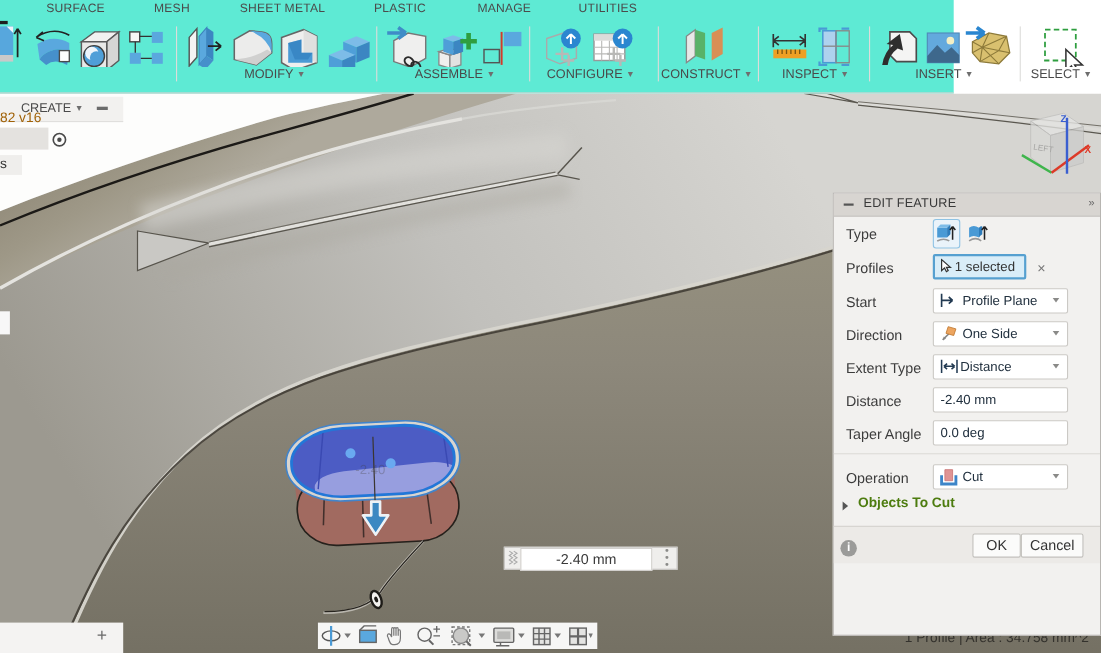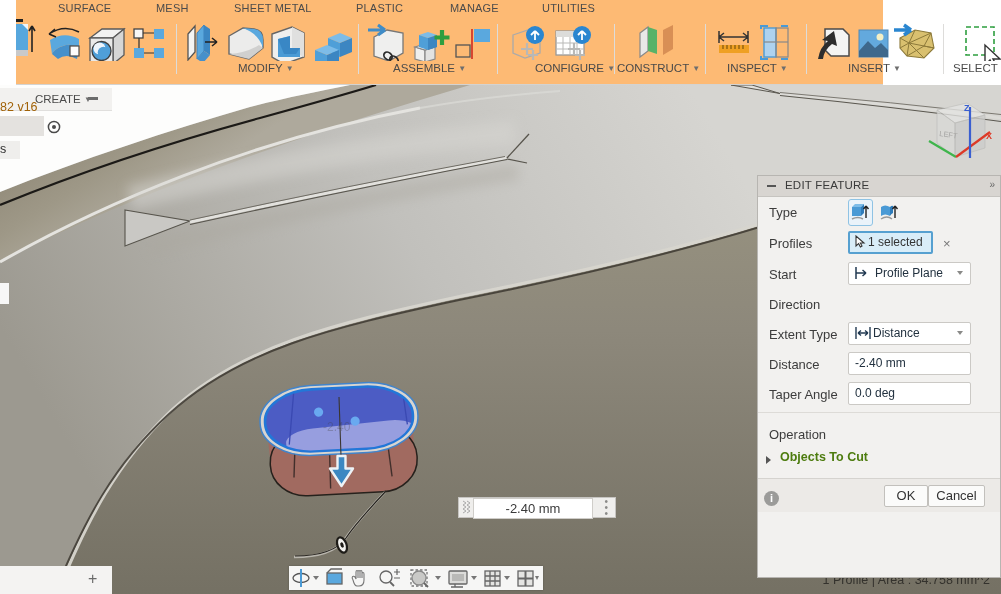--- a/index.html
+++ b/index.html
@@ -1,18 +1,18 @@
 <!DOCTYPE html>
 <html><head>
 <meta charset="utf-8">
 <style>
   html,body{margin:0;padding:0;}
   body{width:1001px;height:594px;overflow:hidden;font-family:"Liberation Sans",sans-serif;position:relative;background:#fff;}
   .abs{position:absolute;}
-  #toolbar{left:16px;top:0;width:867px;height:85px;background:#fdba74;border-bottom:1px solid #d4d3d1;box-sizing:border-box;z-index:20;}
+  #toolbar{left:0;top:0;width:867px;height:85px;background:#5eead4;border-bottom:1px solid #d4d3d1;box-sizing:border-box;z-index:20;}
   .tab{position:absolute;top:2px;font-size:11px;color:#4b4b4b;letter-spacing:0.2px;}
   .glabel{position:absolute;top:62px;font-size:11.5px;color:#4a4a4a;white-space:nowrap;}
   .caret{color:#6e6e6e;font-size:8px;vertical-align:1px;}
   .sep{position:absolute;top:24px;height:50px;width:1px;background:#dddcda;}
   .icon{position:absolute;top:21px;}
   #viewport{left:0;top:85px;width:1001px;height:509px;z-index:1;}
   
   .bfrag{z-index:10;}
   #dialog{left:757px;top:175px;width:244px;height:403px;background:#f2f1ef;border:1px solid #b7b5b1;box-sizing:border-box;z-index:30;font-size:12px;color:#3c3c3c;}
   #dlghead{position:absolute;left:0;top:0;right:0;height:20px;background:#d8d5d1;border-bottom:1px solid #c6c4c0;}
@@ -143,21 +143,21 @@
   <div class="sep" style="left:160px;"></div>
   <div class="sep" style="left:342px;"></div>
   <div class="sep" style="left:481px;"></div>
   <div class="sep" style="left:598px;"></div>
   <div class="sep" style="left:689px;"></div>
   <div class="sep" style="left:790px;"></div>
   <div class="sep" style="left:927px;"></div>
   <div class="glabel" style="left:19px;margin-top:31px;">CREATE <span class="caret">▼</span></div>
   <div class="glabel" style="left:222px;">MODIFY <span class="caret">▼</span></div>
   <div class="glabel" style="left:377px;">ASSEMBLE <span class="caret">▼</span></div>
-  <div class="glabel" style="left:497px;margin-left:22px;">CONFIGURE <span class="caret">▼</span></div>
+  <div class="glabel" style="left:497px;">CONFIGURE <span class="caret">▼</span></div>
   <div class="glabel" style="left:601px;">CONSTRUCT <span class="caret">▼</span></div>
   <div class="glabel" style="left:711px;">INSPECT <span class="caret">▼</span></div>
   <div class="glabel" style="left:832px;">INSERT <span class="caret">▼</span></div>
   <div class="glabel" style="left:937px;">SELECT <span class="caret">▼</span></div>
   <svg class="icon" style="left:0;" width="1001" height="40" viewBox="0 0 1001 40">
 
     <g>
       <rect x="0" y="3" width="12" height="26" fill="#57a7dd"></rect>
       <polygon points="6,3 12,3 12,9" fill="#eef5fb"></polygon>
       <rect x="0" y="29" width="12" height="6" fill="#c9c9c9"></rect>
@@ -348,38 +348,56 @@
   <div style="position:absolute;left:185px;top:60px;font-size:13px;color:#777;">×</div>
   <div class="dlabel" style="top:91px;">Start</div>
   <div class="dctl" style="top:86px;">
     <svg style="position:absolute;left:5px;top:3px;" width="18" height="15">
         <path d="M2,1 L2,13 M2,7 L12,7 M12,7 L8.5,4 M12,7 L8.5,10" stroke="#223a52" stroke-width="1.5" fill="none"></path>
       </svg>
     <span class="tx">Profile Plane</span>
       <span class="darr"></span>
   </div>
   <div class="dlabel" style="top:121px;">Direction</div>
+  <div class="dctl" style="top:116px;">
+    <svg style="position:absolute;left:5px;top:3px;" width="18" height="15">
+        <path d="M3,13 L12,4" stroke="#888" stroke-width="1.4"></path>
+        <path d="M3,13 L6,12 L4,10 Z" fill="#888"></path>
+        <polygon points="8,1 15,3 13,9 6,7" fill="#eda55f" stroke="#c27b33" stroke-width="0.8"></polygon>
+      </svg>
+    <span class="tx">One Side</span>
+      <span class="darr"></span>
+  </div>
   <div class="dlabel" style="top:151px;">Extent Type</div>
   <div class="dctl" style="top:146px;">
     <svg style="position:absolute;left:5px;top:3px;" width="18" height="15">
         <path d="M2,1 L2,13 M16,1 L16,13 M4,7 L14,7 M4,7 L7,4.5 M4,7 L7,9.5 M14,7 L11,4.5 M14,7 L11,9.5" stroke="#223a52" stroke-width="1.4" fill="none"></path>
       </svg>
     <span class="tx" style="left:24px;">Distance</span>
       <span class="darr"></span>
   </div>
   <div class="dlabel" style="top:181px;">Distance</div>
   <div class="dctl" style="top:176px;">
       <span class="tx" style="left:6px;">-2.40 mm</span>
     </div>
   <div class="dlabel" style="top:211px;">Taper Angle</div>
   <div class="dctl" style="top:206px;">
       <span class="tx" style="left:6px;">0.0 deg</span>
     </div>
   <div style="position:absolute;left:0;top:236px;width:100%;height:1px;background:#dddbd7;"></div>
   <div class="dlabel" style="top:251px;">Operation</div>
+  <div class="dctl" style="top:246px;">
+    <svg style="position:absolute;left:5px;top:3px;" width="18" height="16">
+        <rect x="5" y="1" width="7" height="10" fill="#df9494"></rect>
+        <path d="M5,1 L12,1 L12,11 L5,11 Z" fill="none" stroke="#c77" stroke-width="0.8"></path>
+        <path d="M2,6 L2,14 L15,14 L15,6" stroke="#3d85c8" stroke-width="2.6" fill="none"></path>
+      </svg>
+    <span class="tx">Cut</span>
+      <span class="darr"></span>
+  </div>
   <div style="position:absolute;left:8px;top:280px;width:0;height:0;border-top:4px solid transparent;border-bottom:4px solid transparent;border-left:5.5px solid #555;"></div>
   <div style="position:absolute;left:22px;top:274px;font-size:12.5px;font-weight:bold;color:#4d7c0f;">Objects To Cut</div>
   <div style="position:absolute;left:0;top:302px;width:100%;height:33px;background:#eceae7;border-top:1px solid #d5d3cf;"></div>
   <div style="position:absolute;left:6px;top:315px;width:15px;height:15px;border-radius:50%;background:#9b9b99;color:#fff;font-size:11px;font-weight:bold;text-align:center;line-height:15px;">i</div>
   <div class="btn" style="left:126px;top:309px;width:42px;">OK</div>
   <div class="btn" style="left:170px;top:309px;width:55px;">Cancel</div>
 </div>
 
 <div id="navbar" class="abs">
   <svg width="250" height="24" viewBox="0 0 250 24">

